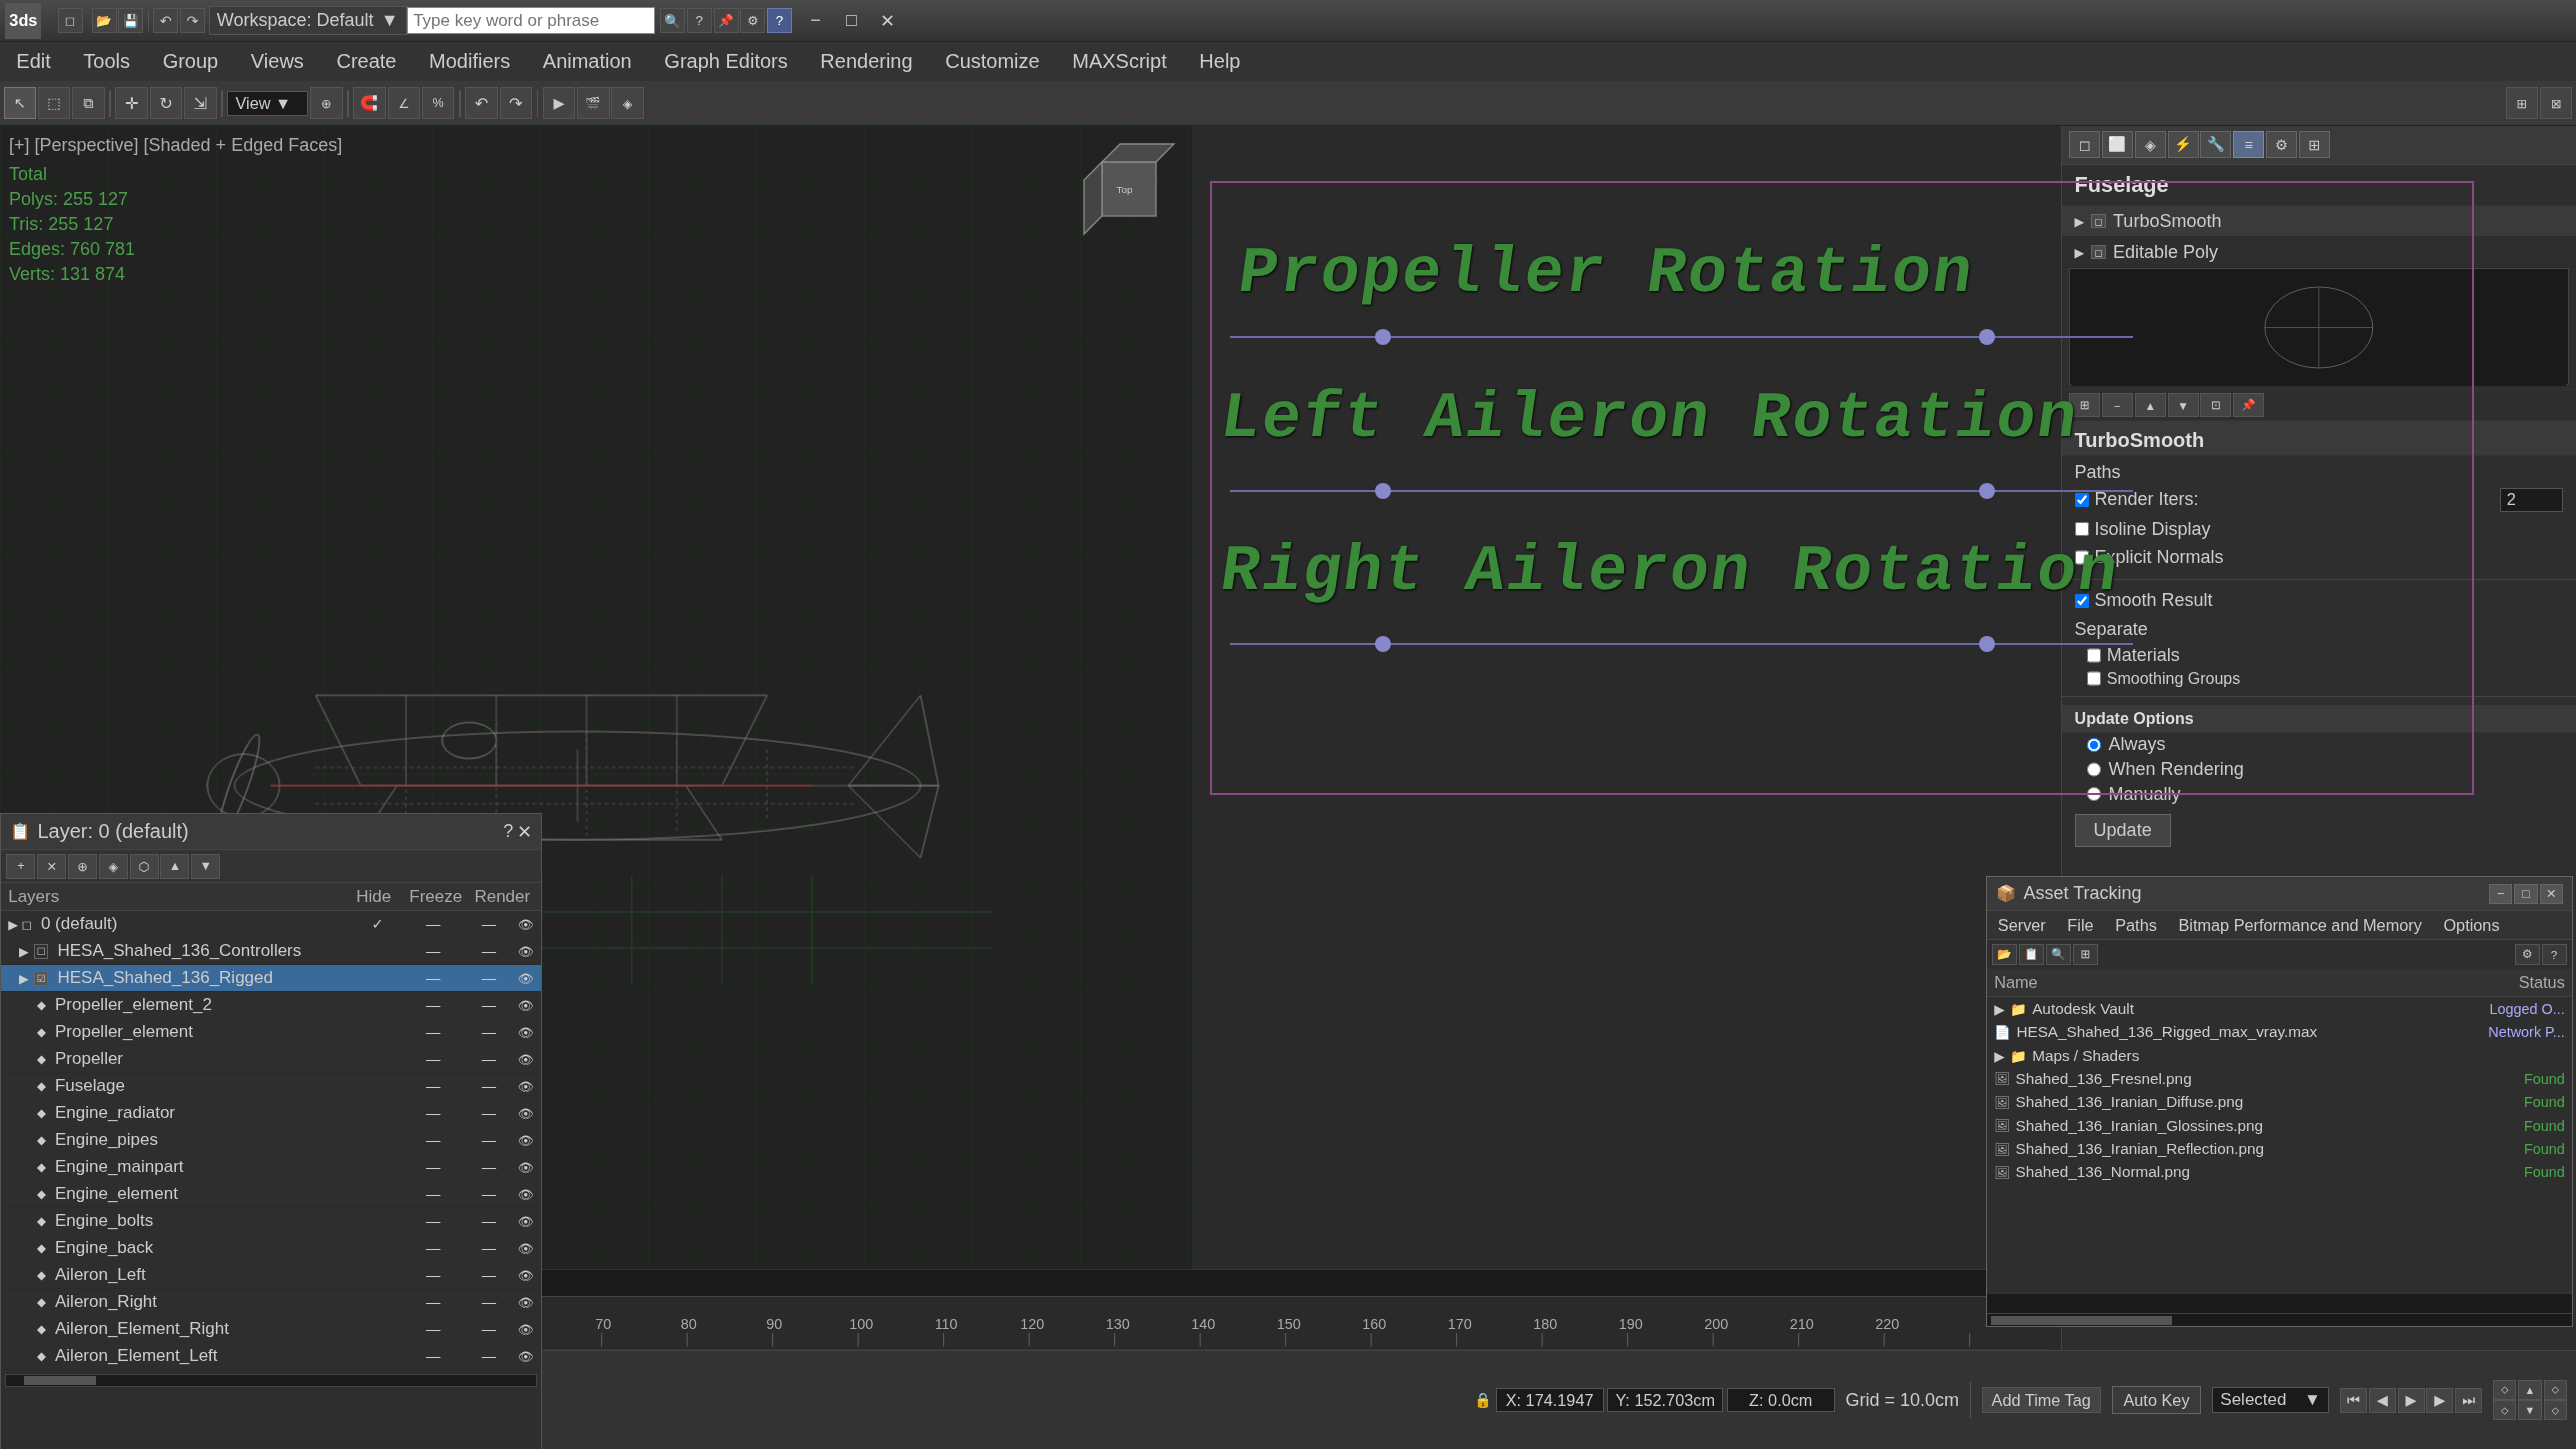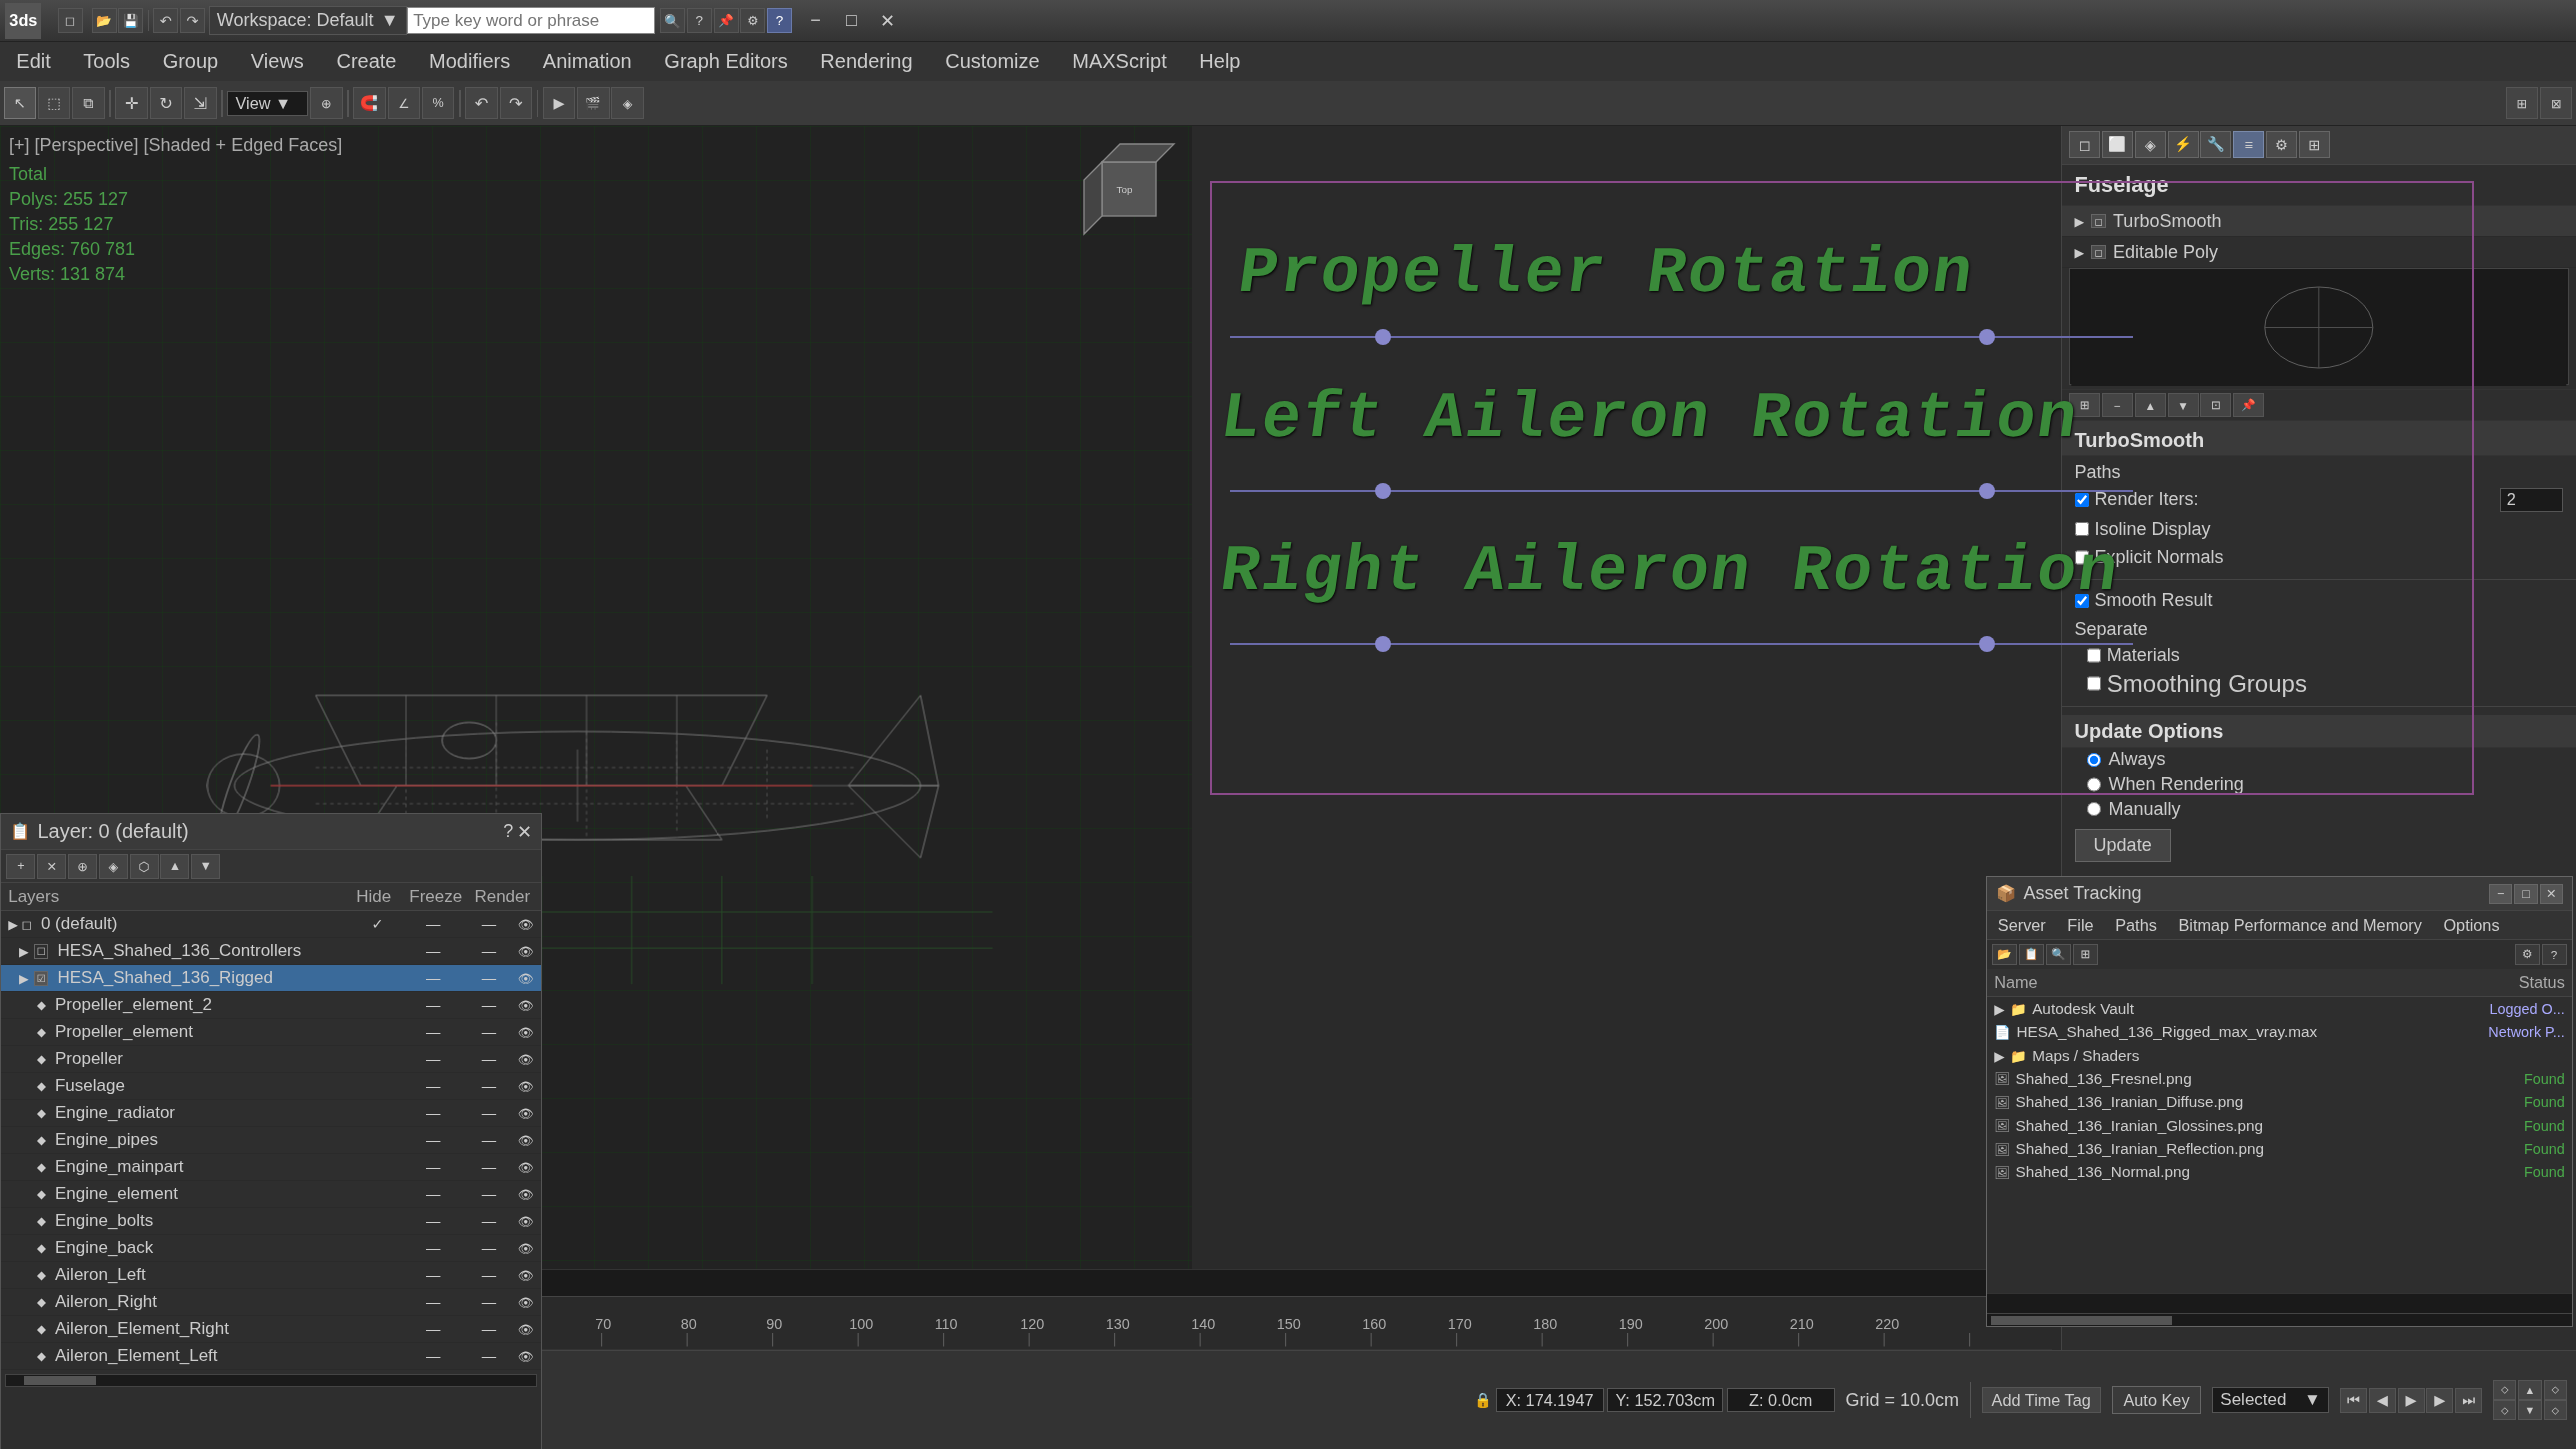--- a/index.html
+++ b/index.html
@@ -613,28 +613,28 @@
 
   <div style="padding:3.6px 12.6px;font-size:18px;color:#ccc;">Separate</div>
 
   <div style="display:flex;align-items:center;padding:1.8px 25px;font-size:18px;color:#ccc;gap:5.4px;">
     <input type="checkbox" style="width: 14.4px; height: 14.4px;">
     <label style="font-size:18px;">Materials</label>
   </div>
 
   <div style="display:flex;align-items:center;padding:1.8px 25px;font-size:18px;color:#ccc;gap:5.4px;">
     <input type="checkbox" style="width: 14.4px; height: 14.4px;">
-    <label style="font-size:24px;">Smoothing Groups</label>
+    <label style="font-size:16px;">Smoothing Groups</label>
   </div>
 
   
   <div style="height:0.9px;background:#444;margin:7.2px 0;"></div>
 
   
-  <div style="padding:5.4px 12.6px 3.6px;font-size:20px;font-weight:bold;color:#ddd;background:#3a3a3a;border-bottom:0.9px solid #333;">Update Options</div>
+  <div style="padding:5.4px 12.6px 3.6px;font-size:16px;font-weight:bold;color:#ddd;background:#3a3a3a;border-bottom:0.9px solid #333;">Update Options</div>
 
   <div class="radio-group">
     <div class="radio-item">
       <input type="radio" name="update" checked="" style="">
       <span>Always</span>
     </div>
     <div class="radio-item">
       <input type="radio" name="update" style="">
       <span>When Rendering</span>
     </div>

